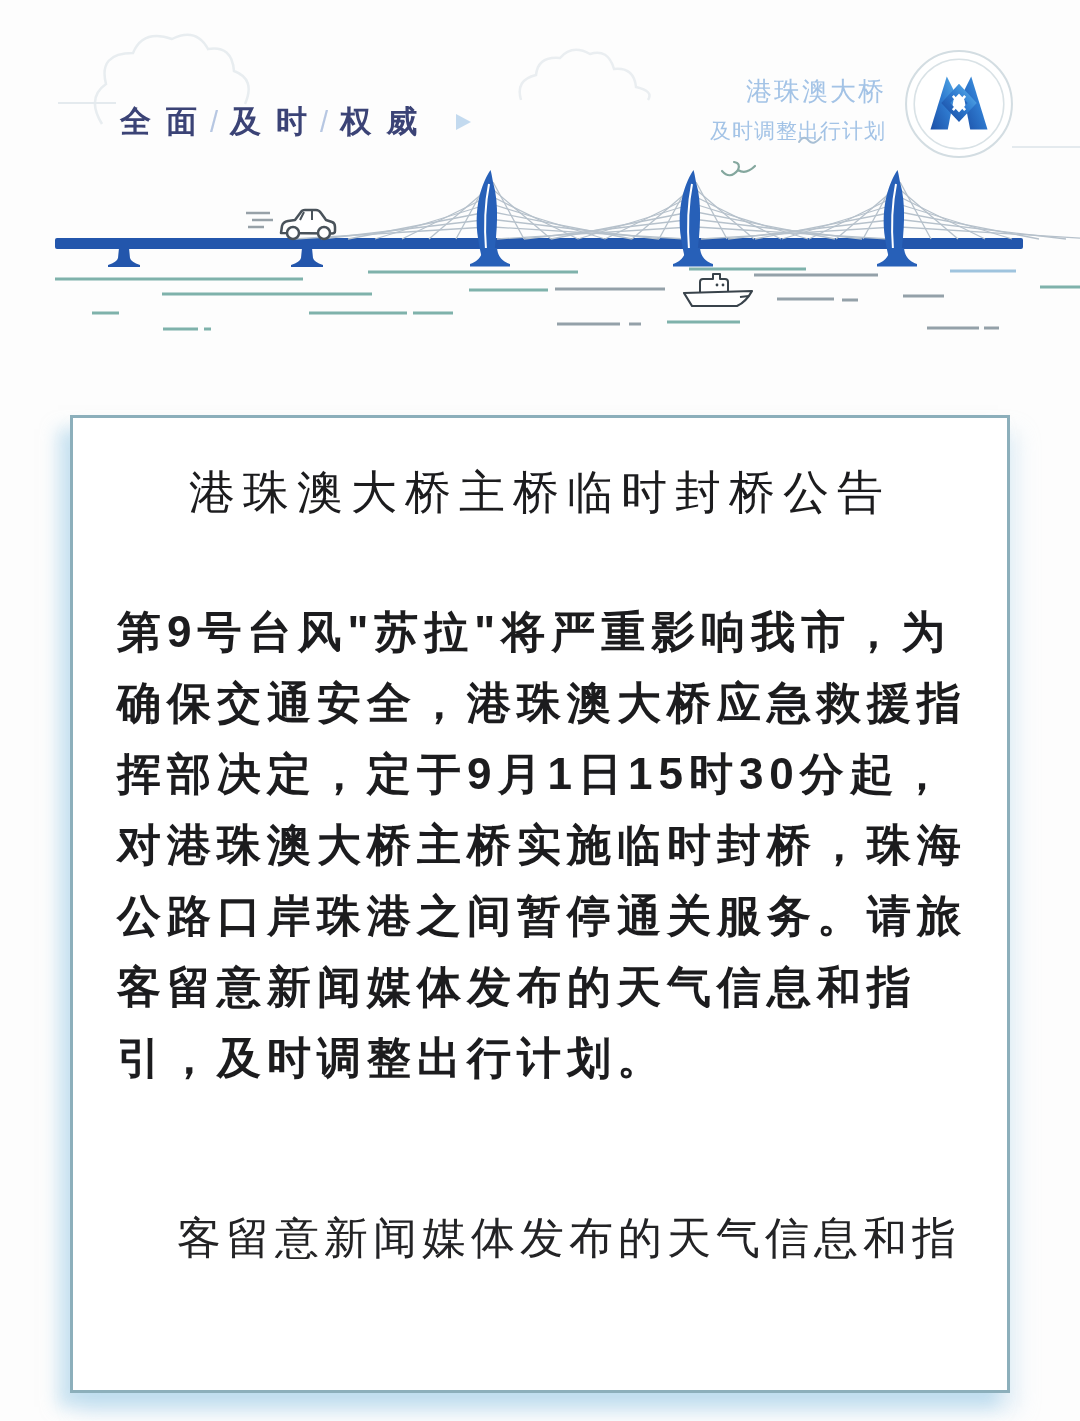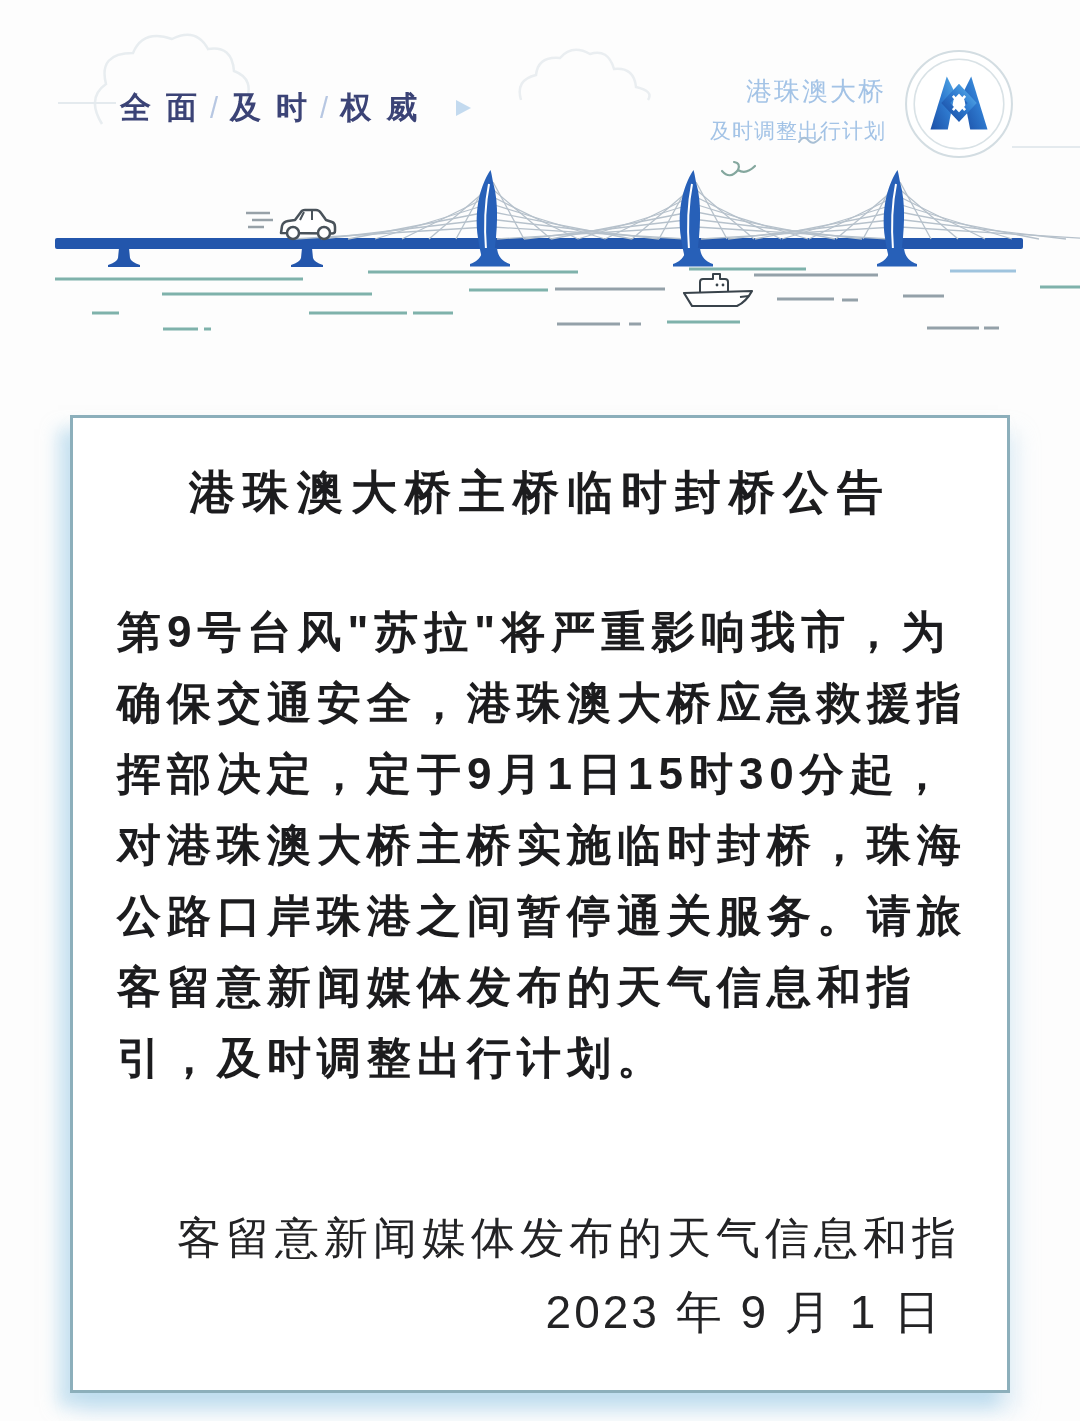--- a/index.html
+++ b/index.html
@@ -9,21 +9,21 @@
     font-family:"Liberation Sans", sans-serif;
   }
   svg{display:block;}
   
   .cloud1{position:absolute; left:88px; top:26px;}
   .cloud2{position:absolute; left:515px; top:44px;}
   .faint-line{position:absolute; height:2px; background:#e4eaee;}
   .fl1{left:58px; top:102px; width:58px;}
   .fl2{left:1012px; top:146px; width:68px;}
   .tagline{
-    position:absolute; left:120px; top:87px;
+    position:absolute; left:120px; top:101px;
     display:flex; align-items:center;
     font-size:31px; font-weight:bold; color:#3b4376;
   }
   .tagline .word{letter-spacing:15px;}
   .tagline .slash{color:#b7c7e2; font-weight:400; font-size:29px; margin:0 12px 0 -2px;}
   .arrow{
     width:0; height:0; margin-left:24px; opacity:.85;
     border-left:15px solid #b9d3ec;
     border-top:8px solid transparent; border-bottom:8px solid transparent;
   }
@@ -36,21 +36,21 @@
   .bridge{position:absolute; left:0; top:160px; width:1080px; height:180px;}
   
   .notice{
     position:absolute; left:70px; top:415px; width:940px; height:978px;
     box-sizing:border-box; background:#ffffff;
     border:3px solid #8cafbb;
     box-shadow:-12px 14px 16px rgba(160,205,232,.55), 8px 18px 20px rgba(180,215,238,.35);
   }
   .notice-title{
     margin-top:44px; text-align:center;
-    font-size:46px; font-weight:700; letter-spacing:8px; color:#1c1c1e;
+    font-size:46px; font-weight:400; letter-spacing:8px; color:#1c1c1e;
   }
   .notice-body{
     margin:72px 40px 0 44px;
     font-size:44px; line-height:71px; letter-spacing:6px;
     font-weight:600; color:#1c1c1e; white-space:pre-line;
   }
   .notice-signature{
     margin:118px 46px 0 0; text-align:right;
     font-size:44px; letter-spacing:5px; color:#232325; font-weight:400;
     line-height:54px;
@@ -203,16 +203,15 @@
   <div class="notice">
     <div class="notice-title">港珠澳大桥主桥临时封桥公告</div>
     <div class="notice-body">第9号台风"苏拉"将严重影响我市，为
 确保交通安全，港珠澳大桥应急救援指
 挥部决定，定于9月1日15时30分起，
 对港珠澳大桥主桥实施临时封桥，珠海
 公路口岸珠港之间暂停通关服务。请旅
 客留意新闻媒体发布的天气信息和指
 引，及时调整出行计划。</div>
     <div class="notice-signature">客留意新闻媒体发布的天气信息和指</div>
-    <div class="notice-date">2023 年 9 月 1 日</div>
   </div>
 
 </div>
 
 </body></html>

